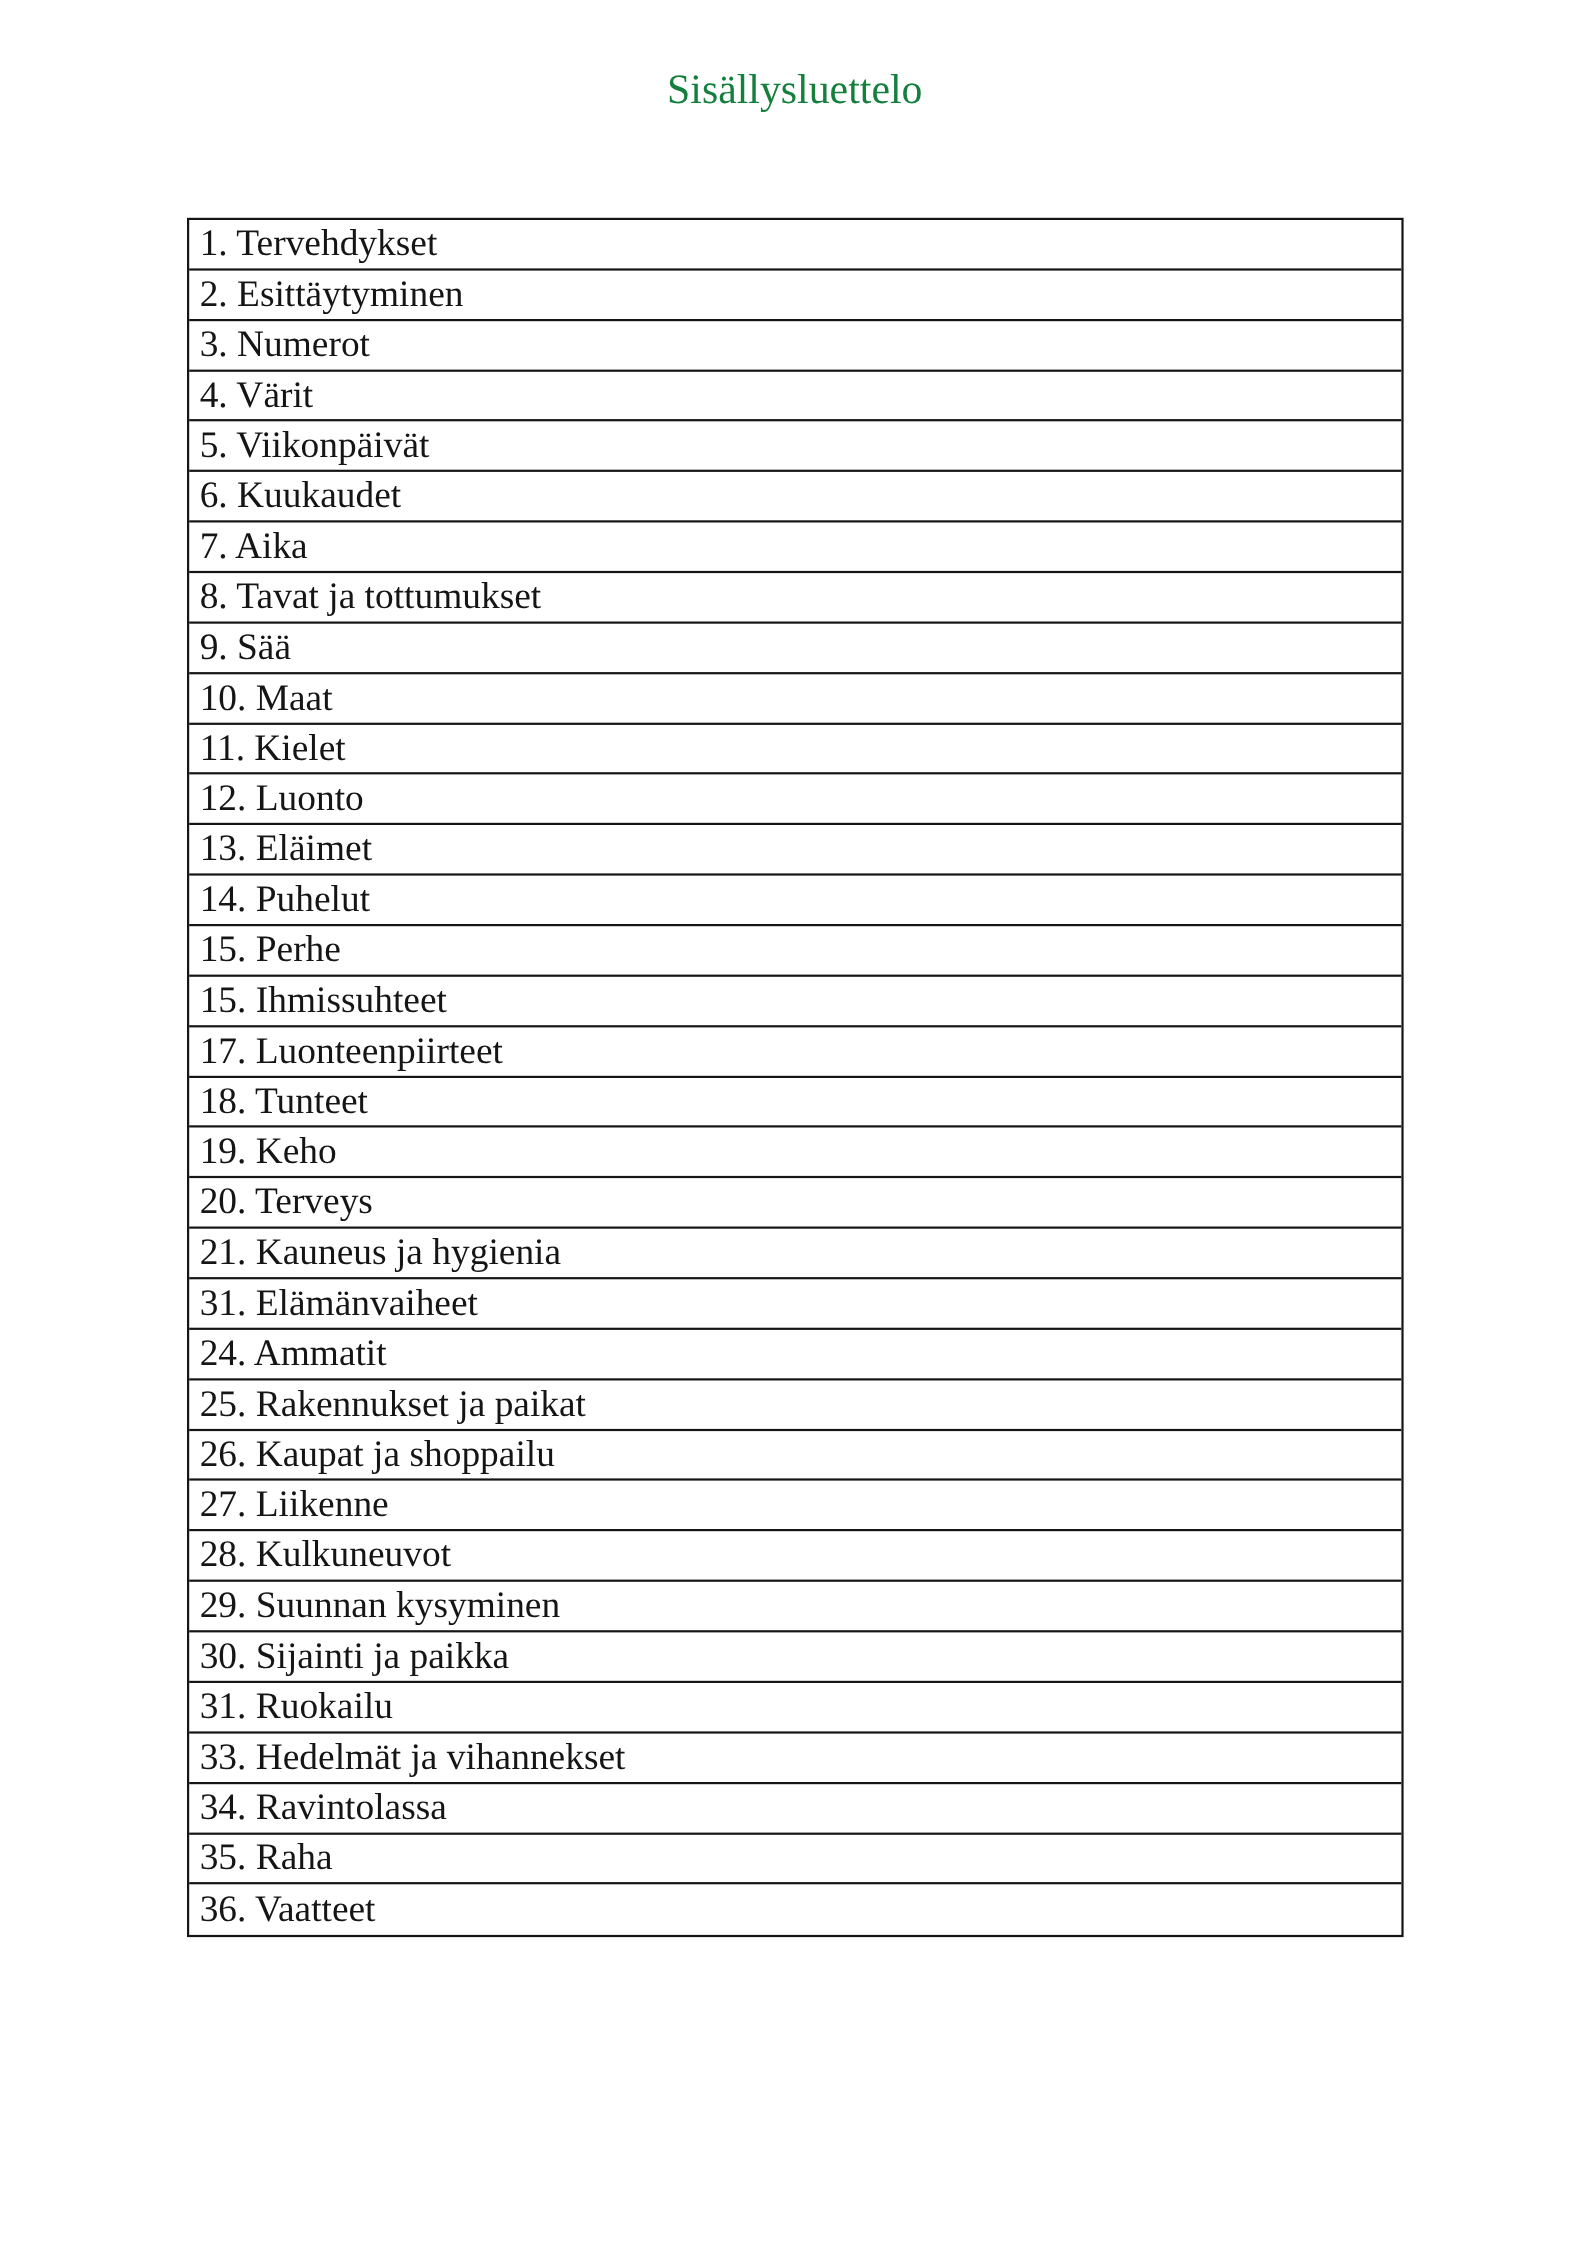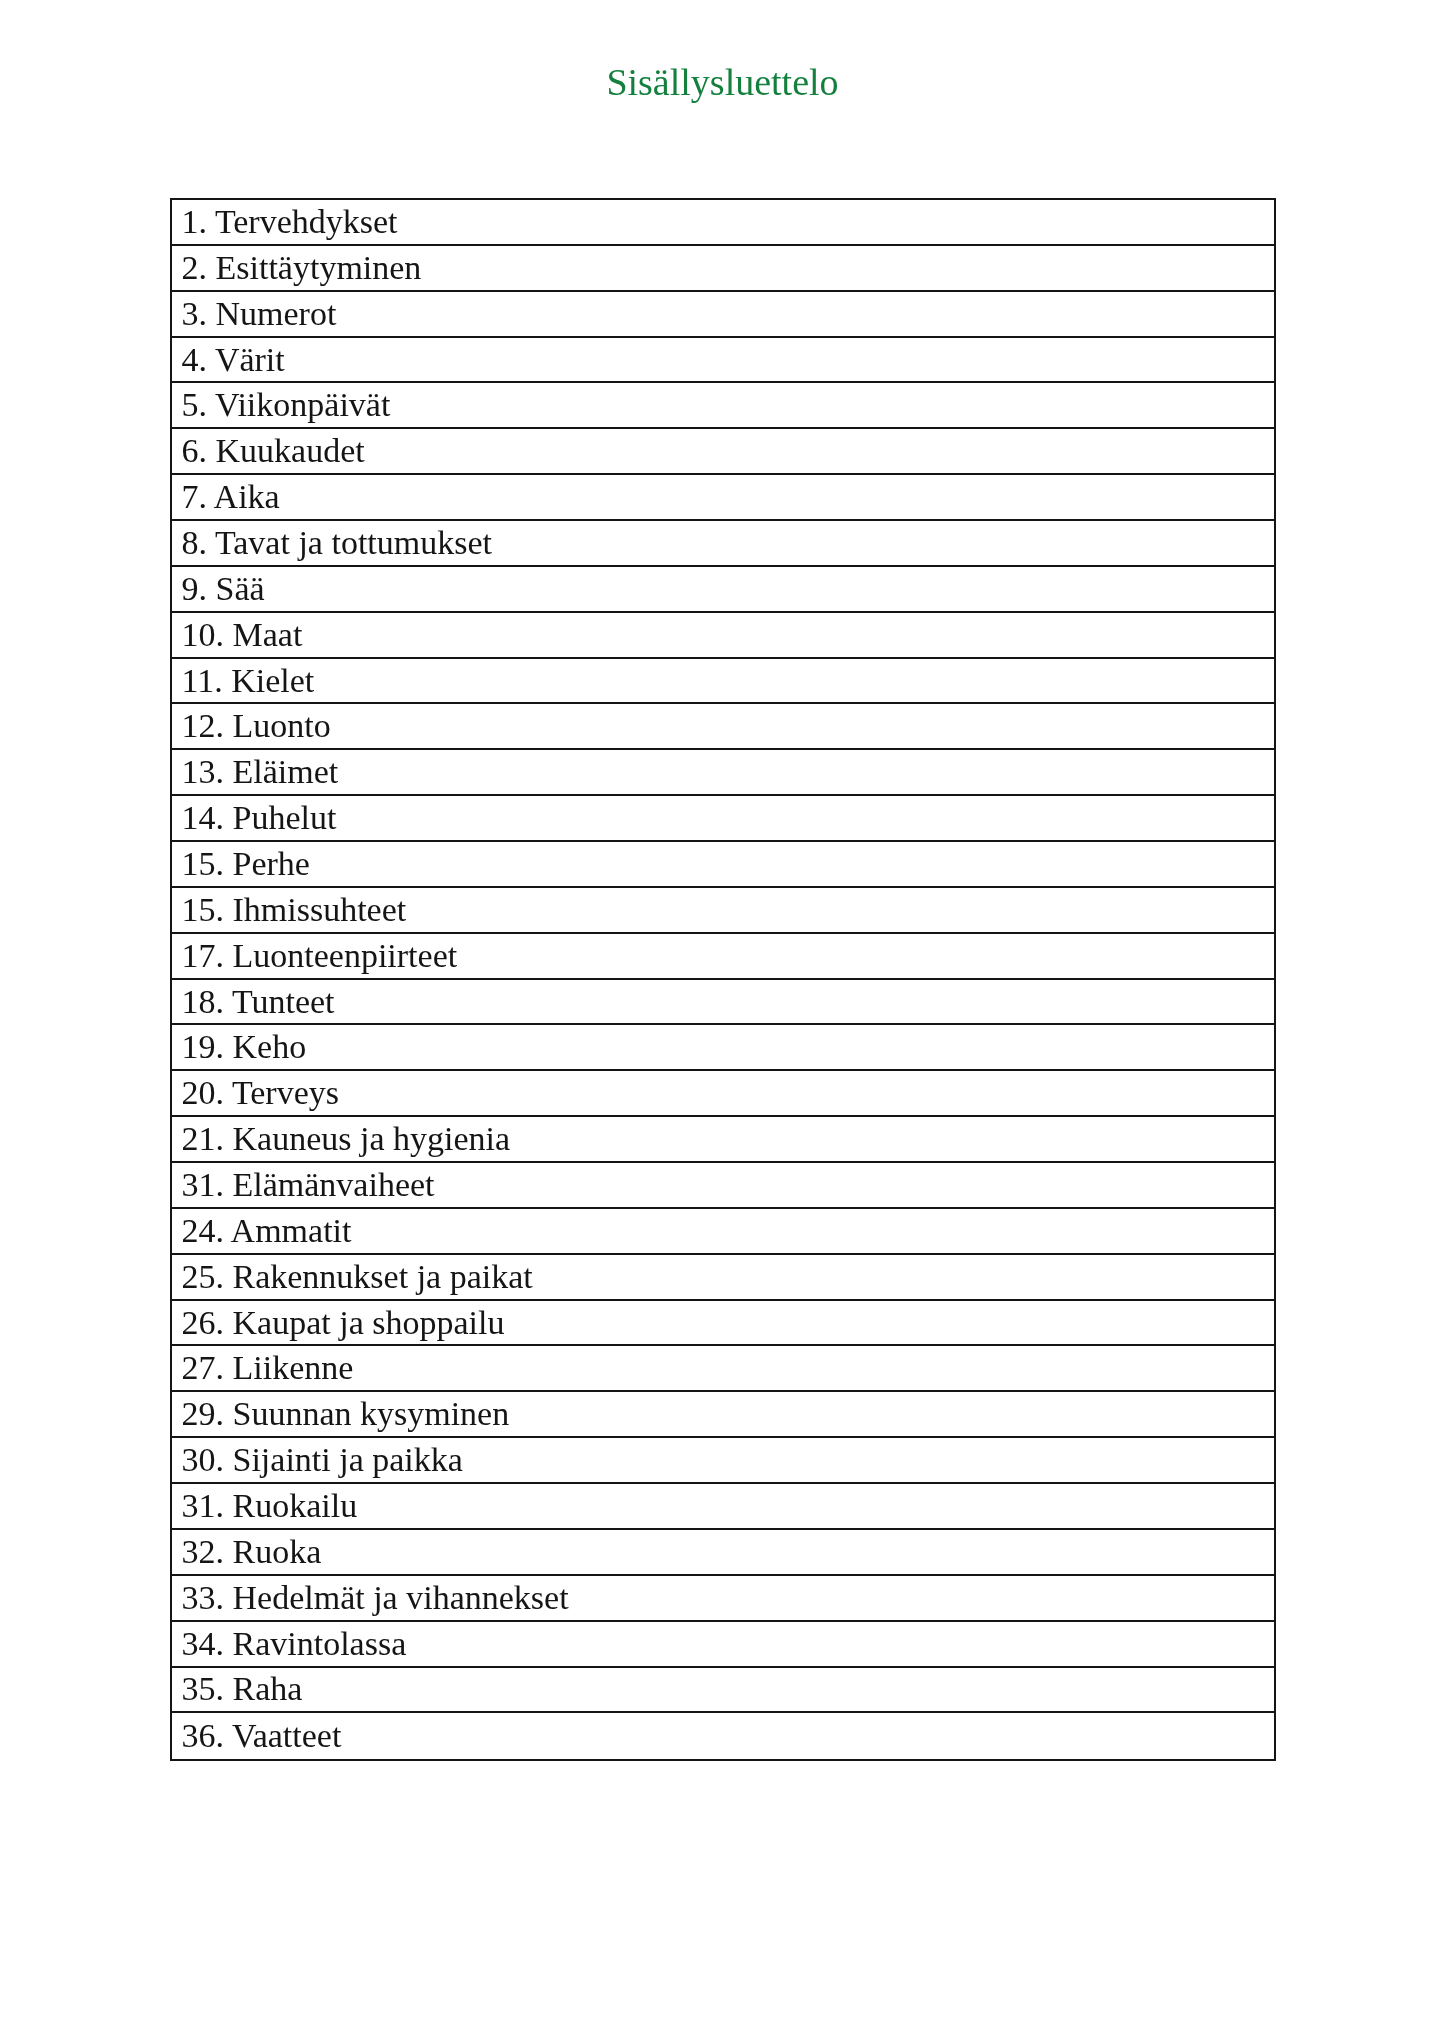--- a/index.html
+++ b/index.html
@@ -130,30 +130,30 @@
       <div class="toc-row">
         <span>25. Rakennukset ja paikat</span>
       </div>
       <div class="toc-row">
         <span>26. Kaupat ja shoppailu</span>
       </div>
       <div class="toc-row">
         <span>27. Liikenne</span>
       </div>
       <div class="toc-row">
+        <span>28. Kulkuneuvot</span>
+      </div>
+      <div class="toc-row">
         <span>29. Suunnan kysyminen</span>
       </div>
       <div class="toc-row">
         <span>30. Sijainti ja paikka</span>
       </div>
       <div class="toc-row">
         <span>31. Ruokailu</span>
-      </div>
-      <div class="toc-row">
-        <span>32. Ruoka</span>
       </div>
       <div class="toc-row">
         <span>33. Hedelmät ja vihannekset</span>
       </div>
       <div class="toc-row">
         <span>34. Ravintolassa</span>
       </div>
       <div class="toc-row">
         <span>35. Raha</span>
       </div>

